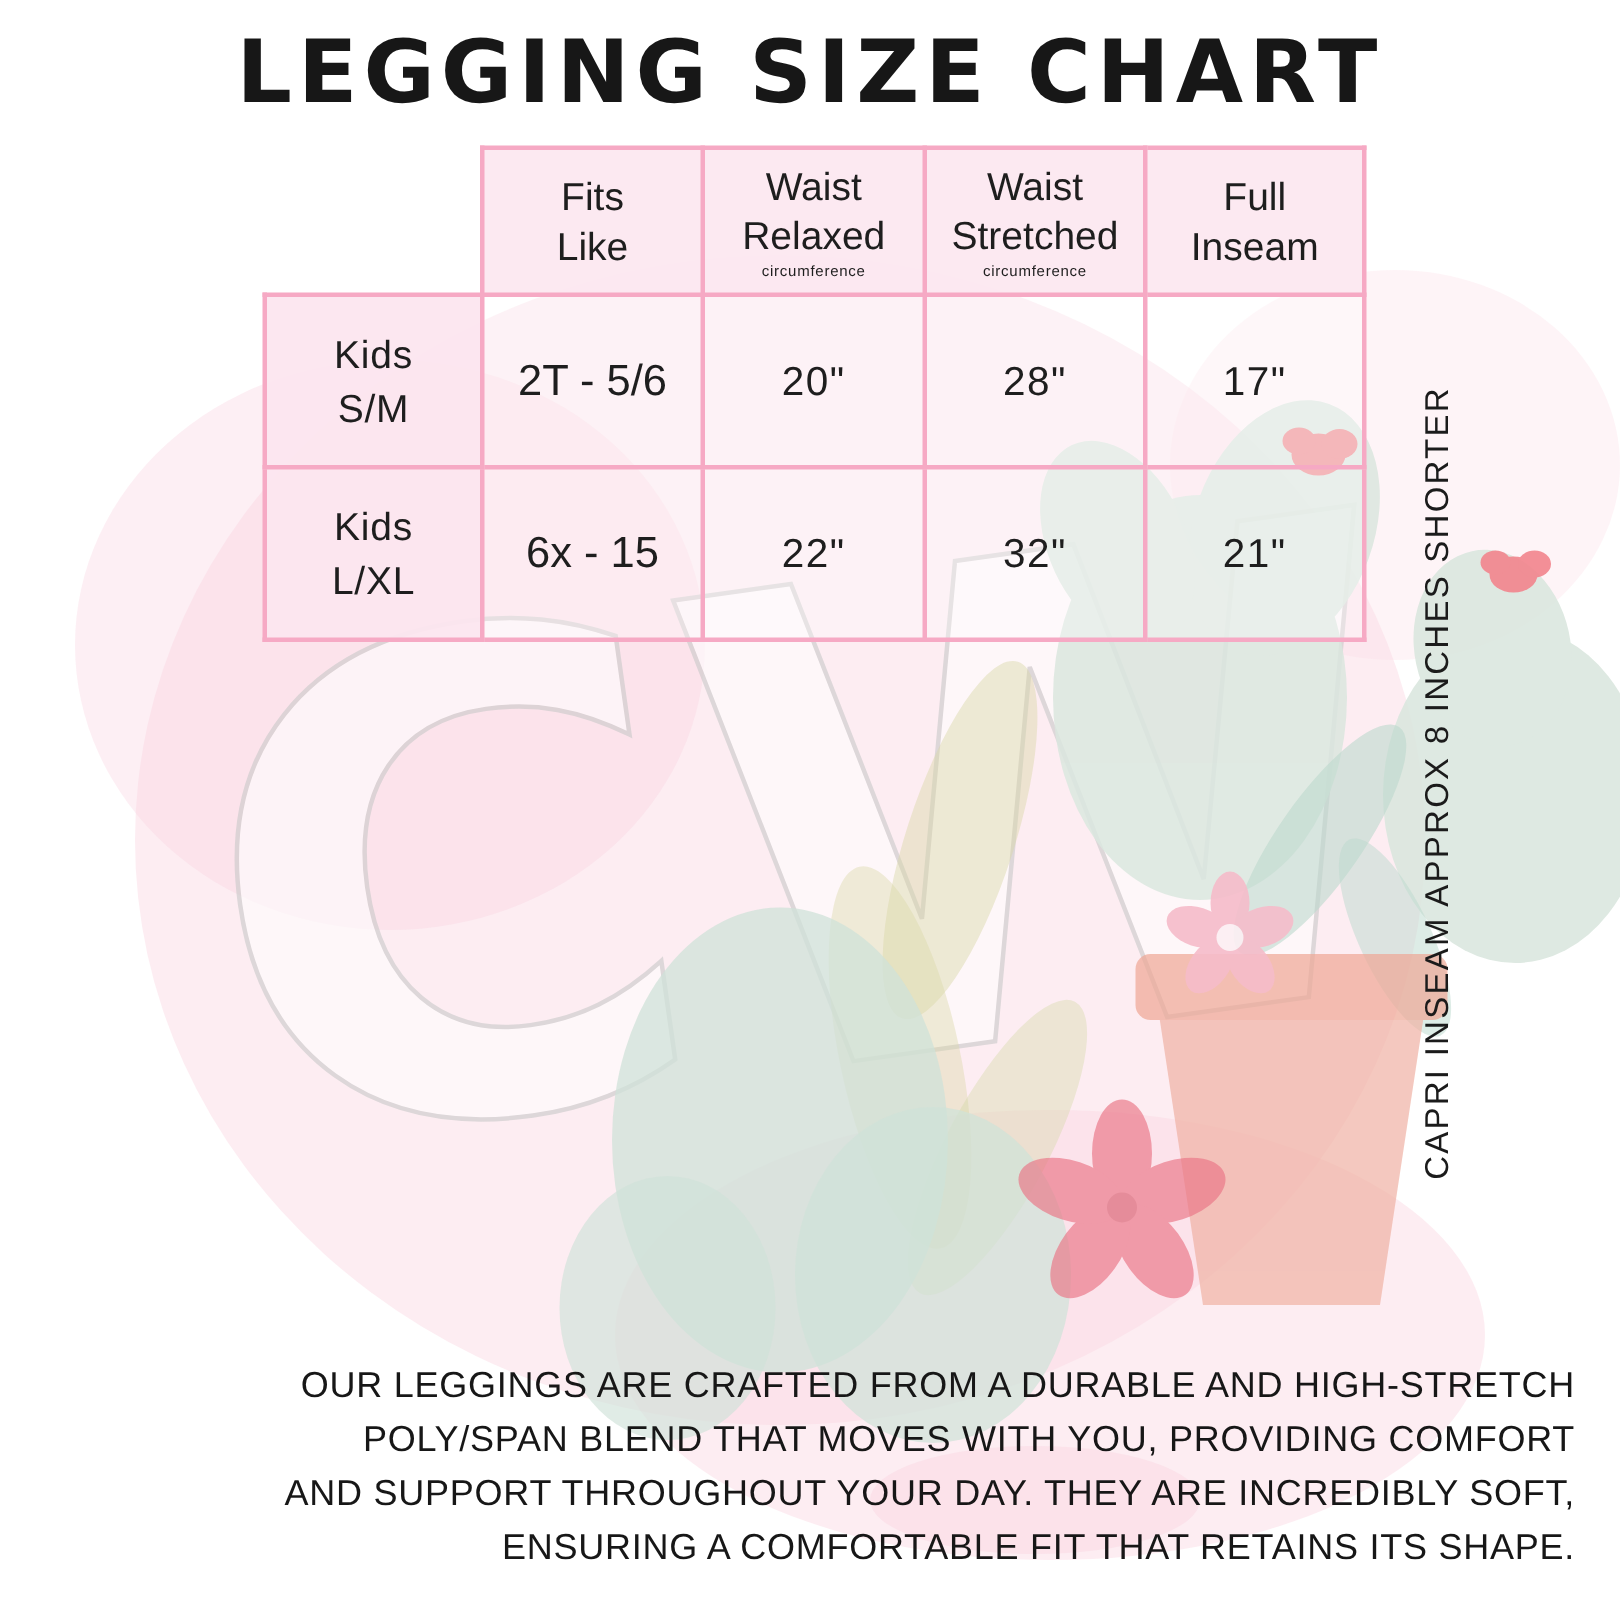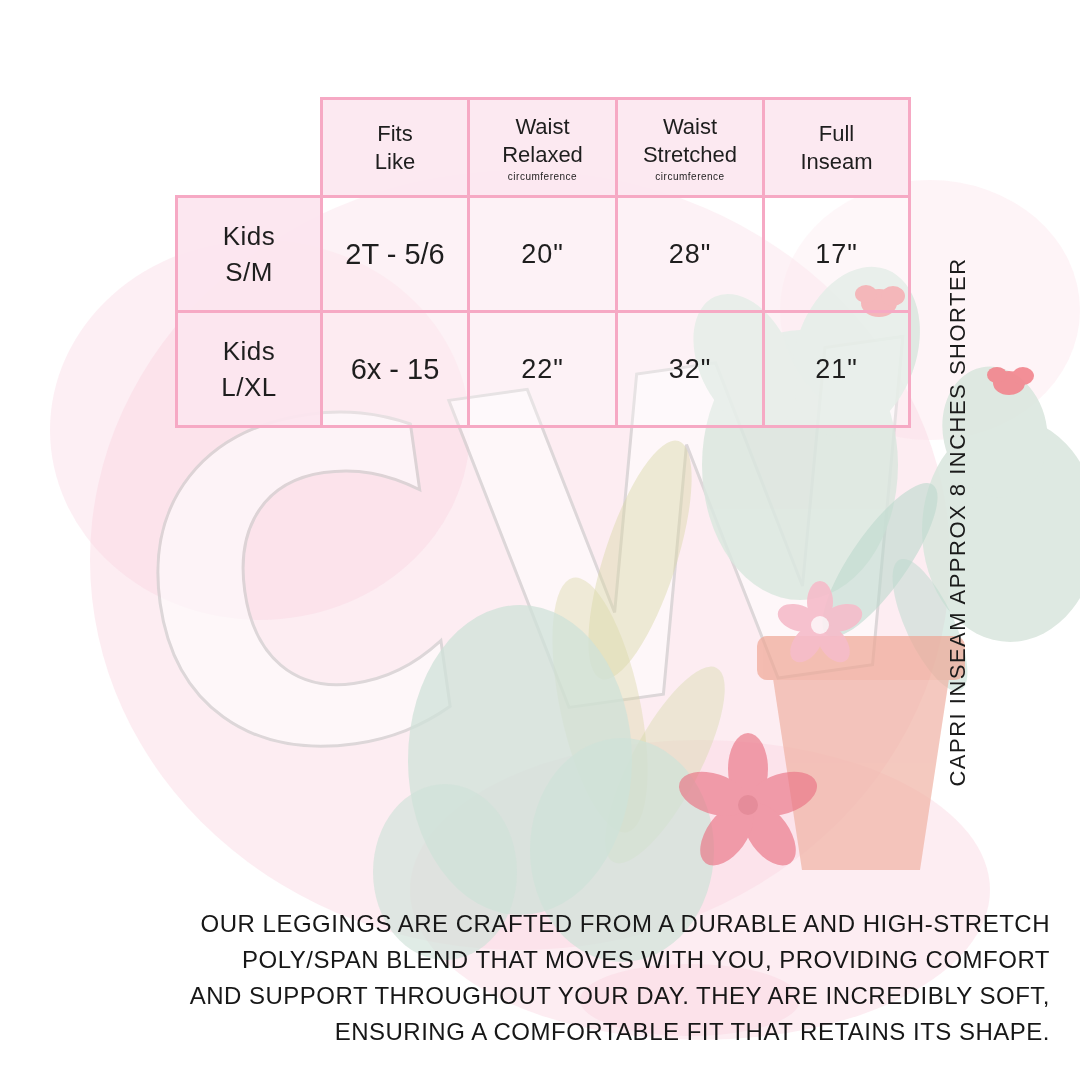--- a/index.html
+++ b/index.html
@@ -28,21 +28,21 @@
   .size-table col.c3 { width: 147px; }
   .size-table col.c4 { width: 146px; }
   .size-table thead tr { height: 98px; }
   .size-table tbody tr { height: 115px; margin-left: 29px; }
   .size-table th, .size-table td {
     border: 3px solid #f6a9c4; text-align: center; vertical-align: middle;
     padding: 0; font-weight: 400;
   }
   th.corner { border: none; background: none; }
   .head-cell { background: rgba(252,232,240,0.94); }
-  .h-main { font-size: 22px; line-height: 1.25; white-space: pre-line; }
+  .h-main { font-size: 26px; line-height: 1.25; white-space: pre-line; }
   .h-sub  { font-size: 10px; margin-top: 3px; letter-spacing: 0.5px; }
   .row-label {
     background: rgba(252,230,239,0.94);
     font-size: 26px; line-height: 1.4; white-space: pre-line; letter-spacing: 0.5px;
   }
   .cell-data { background: rgba(255,255,255,0.30); font-size: 27px; letter-spacing: 1px; }
   .cell-fits { background: rgba(255,255,255,0.30); font-size: 29px; line-height: 1.4; white-space: pre-line; }
 
   .side-note {
     position: absolute; left: 958px; top: 522px;
@@ -134,20 +134,21 @@
     <g fill="#ea7485" opacity="0.65">
       <ellipse cx="748" cy="769" rx="20" ry="36" transform="rotate(0 748 805)"></ellipse>
       <ellipse cx="748" cy="769" rx="20" ry="36" transform="rotate(72 748 805)"></ellipse>
       <ellipse cx="748" cy="769" rx="20" ry="36" transform="rotate(144 748 805)"></ellipse>
       <ellipse cx="748" cy="769" rx="20" ry="36" transform="rotate(216 748 805)"></ellipse>
       <ellipse cx="748" cy="769" rx="20" ry="36" transform="rotate(288 748 805)"></ellipse>
       <circle cx="748" cy="805" r="10" fill="#d95f6f"></circle>
     </g>
   </svg>
 
+  <h1 class="title">LEGGING SIZE CHART</h1>
 
   <table class="size-table">
     <colgroup>
       <col class="c0">
         <col class="c1">
         <col class="c2">
         <col class="c3">
         <col class="c4">
     </colgroup>
     <thead>

